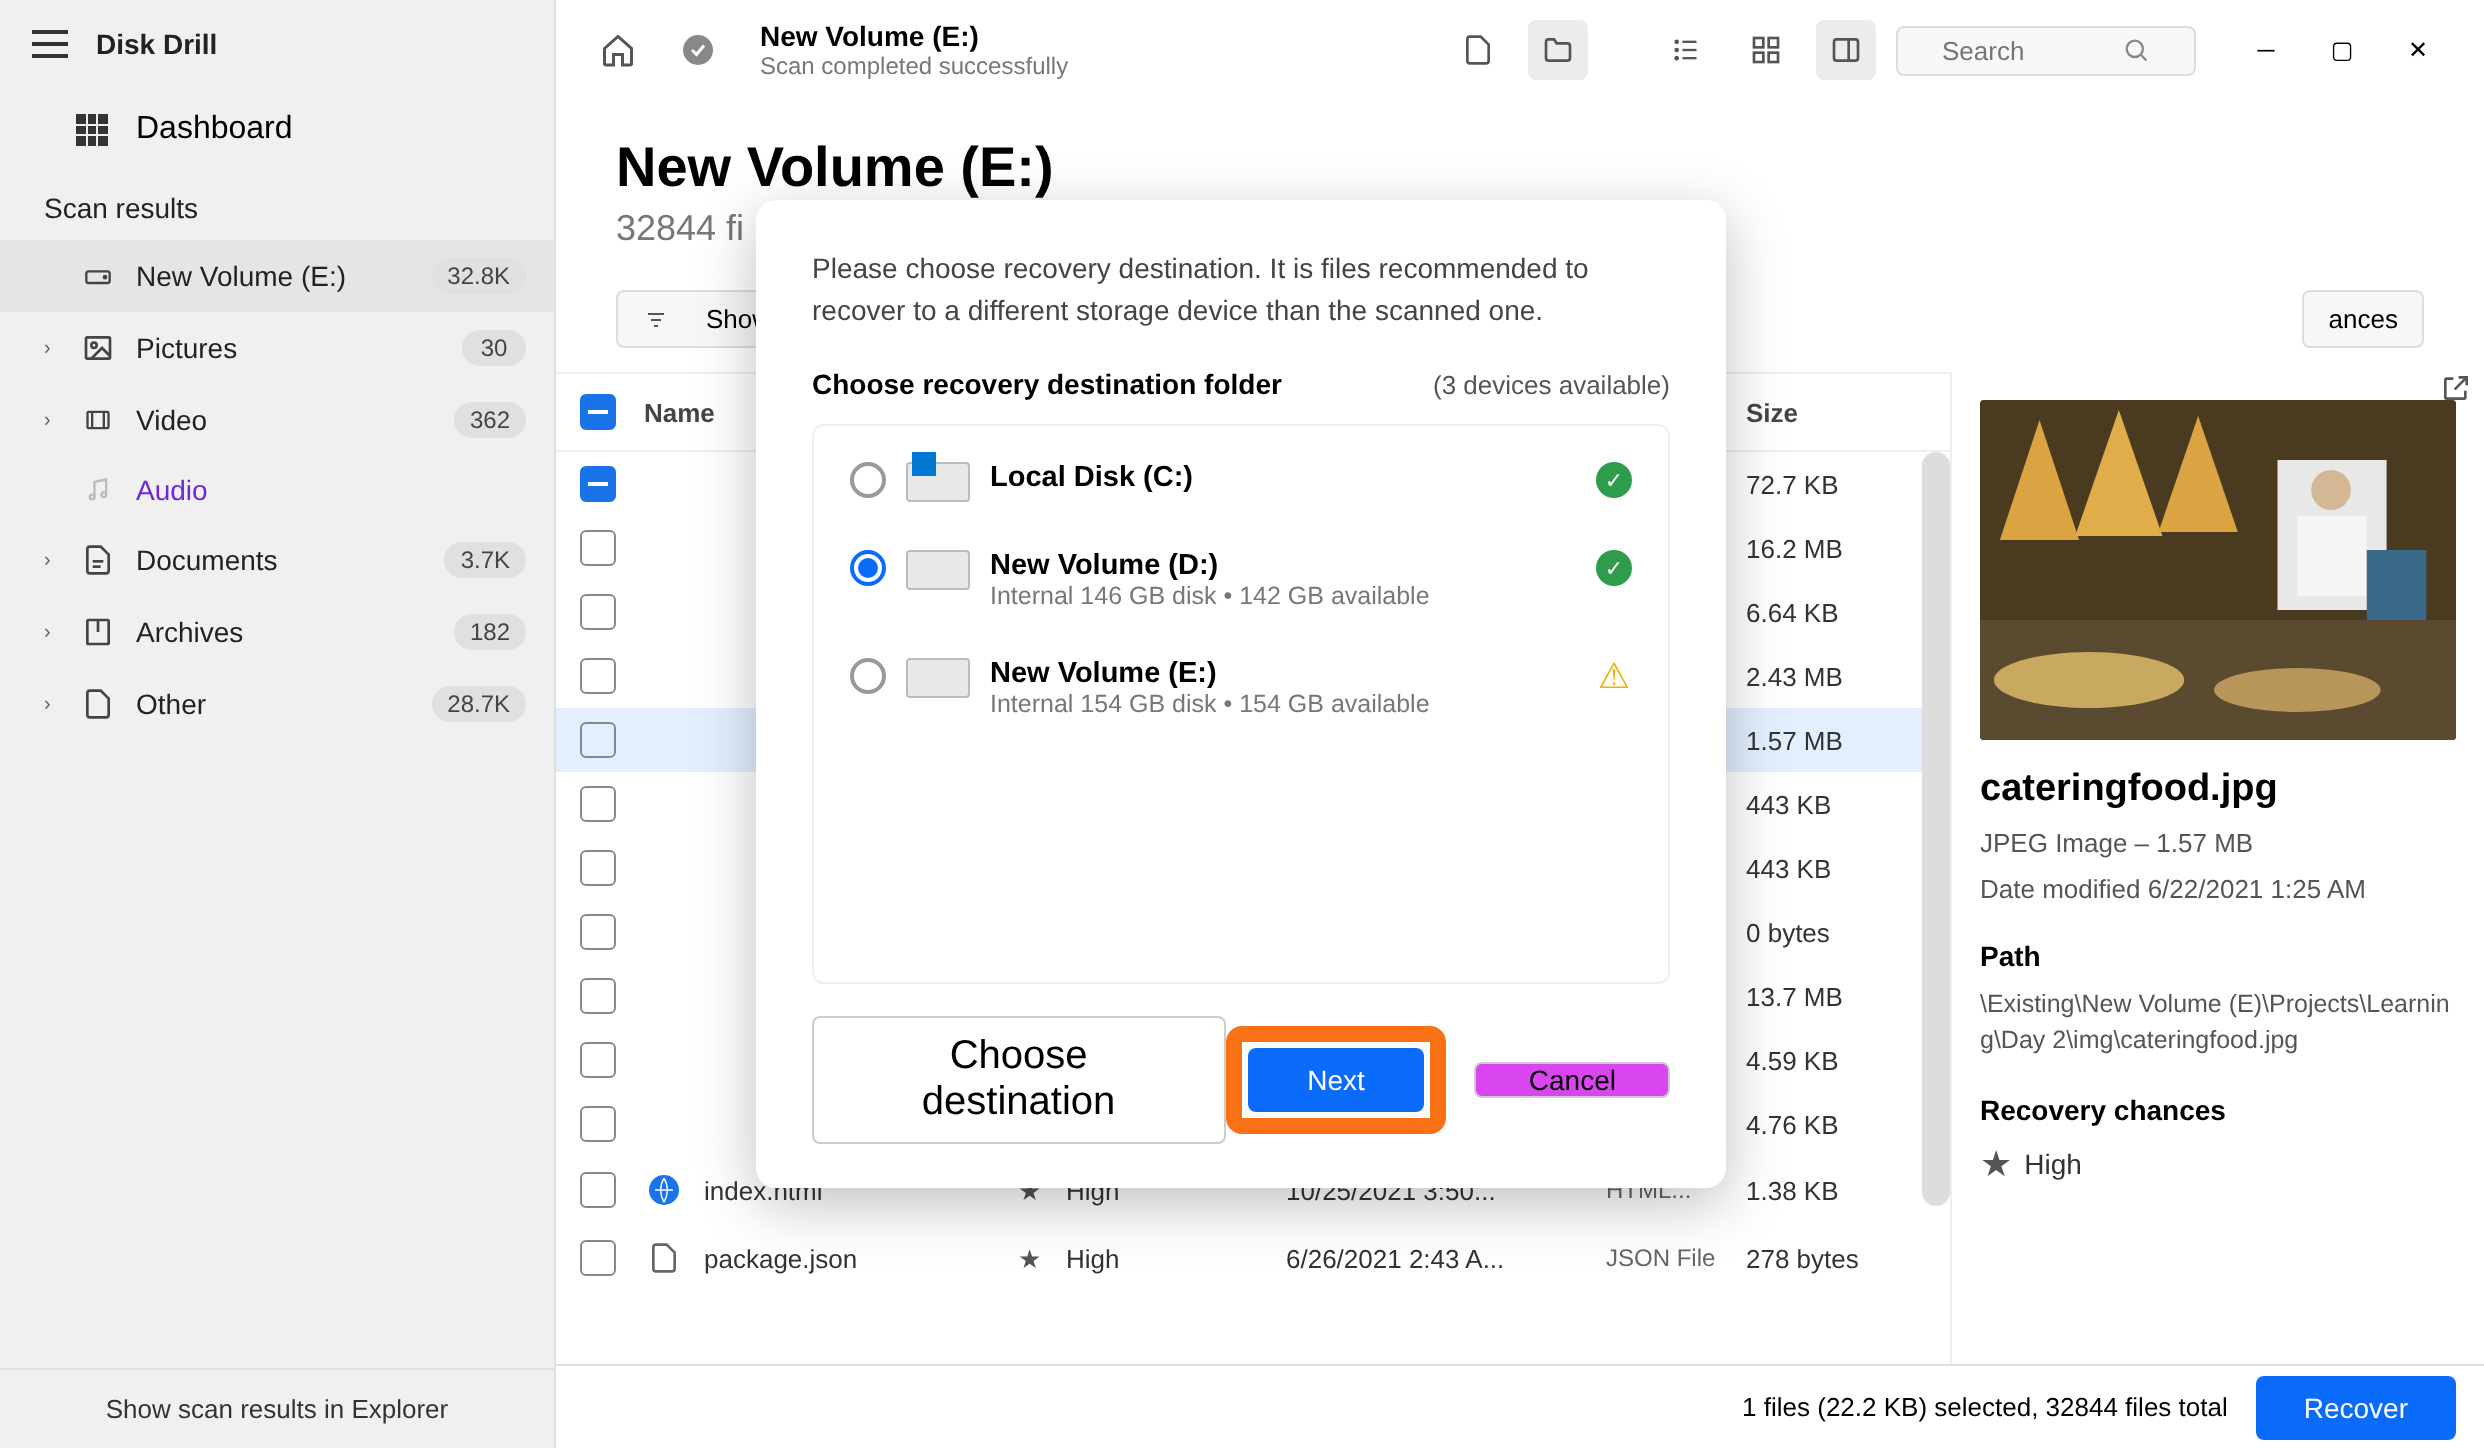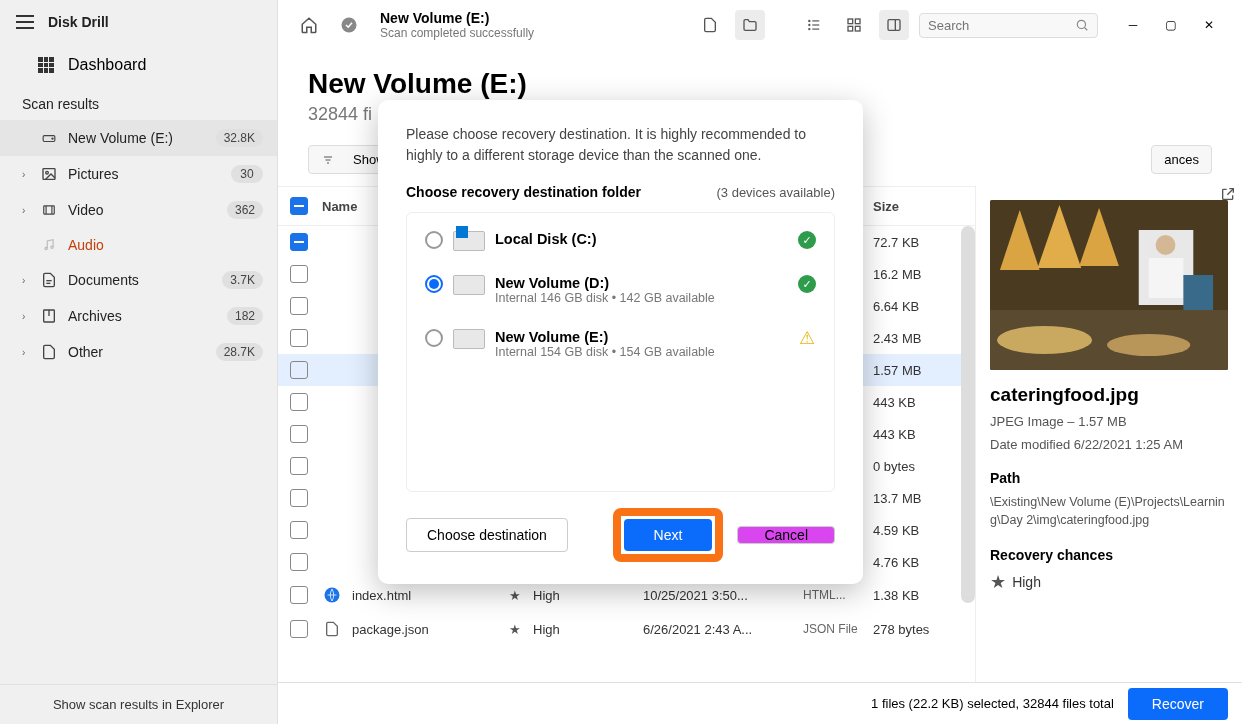--- a/index.html
+++ b/index.html
@@ -13,34 +13,34 @@
 .app-title { font-weight: 600; font-size: 14px; color: #222; }
 .dashboard-row { display: flex; align-items: center; padding: 12px 16px 12px 38px; gap: 14px; cursor: pointer; }
 .grid-icon { width: 16px; height: 16px; display: grid; grid-template-columns: 1fr 1fr 1fr; grid-template-rows: 1fr 1fr 1fr; gap: 1px; }
 .grid-icon span { background: #333; }
 .scan-results-label { padding: 10px 16px 8px 22px; font-size: 14px; color: #222; }
 .sidebar-item { display: flex; align-items: center; padding: 9px 14px 9px 22px; gap: 10px; cursor: pointer; }
 .sidebar-item.active { background: #e5e5e5; }
 .sidebar-item .chev { width: 8px; font-size: 10px; color: #666; }
 .sidebar-item .si-icon { width: 18px; height: 16px; display: flex; align-items: center; justify-content: center; }
 .sidebar-item .label { flex: 1; font-size: 14px; color: #222; }
-.sidebar-item.muted .label { color: #c2410c; }
+.sidebar-item.muted .label { color: #6d28d9; }
 .badge { background: #e0e0e0; border-radius: 10px; padding: 2px 8px; font-size: 12px; color: #444; min-width: 32px; text-align: center; }
 .sidebar-footer { margin-top: auto; padding: 12px; border-top: 1px solid #e0e0e0; text-align: center; font-size: 13px; color: #333; cursor: pointer; }
 
 
 .main { position: absolute; left: 278px; top: 0; right: 0; height: 724px; background: #fff; display: flex; flex-direction: column; }
 .toolbar { display: flex; align-items: center; padding: 8px 16px; gap: 10px; height: 50px; }
 .tool-icon { width: 30px; height: 30px; display: flex; align-items: center; justify-content: center; border-radius: 4px; cursor: pointer; color: #555; font-size: 16px; }
 .tool-icon.active-toggle { background: #ececec; }
 .breadcrumb-area { display: flex; flex-direction: column; margin-left: 6px; flex: 0 0 auto; }
 .breadcrumb-title { font-weight: 600; font-size: 14px; }
 .breadcrumb-sub { font-size: 12px; color: #777; }
 .toolbar-spacer { flex: 1; }
-.search-box { display: flex; align-items: center; border: 1px solid #ddd; background: #f8f8f8; border-radius: 4px; padding: 4px 8px; width: 179px; gap: 8px; }
+.search-box { display: flex; align-items: center; border: 1px solid #ddd; background: #f8f8f8; border-radius: 4px; padding: 4px 22px; width: 150px; gap: 8px; }
 .search-box input { border: none; background: transparent; outline: none; font-size: 13px; flex: 1; width: 100%; }
 .win-controls { display: flex; gap: 4px; margin-left: 8px; }
 .win-btn { width: 34px; height: 28px; display: flex; align-items: center; justify-content: center; cursor: pointer; font-size: 12px; }
 
 .page-title { padding: 18px 30px 2px; font-size: 28px; font-weight: 700; }
 .page-subtitle { padding: 2px 30px 14px; font-size: 18px; color: #777; }
 
 .filter-bar { display: flex; align-items: center; gap: 10px; padding: 6px 30px 12px; }
 .pill { border: 1px solid #ddd; background: #f7f7f7; border-radius: 4px; padding: 6px 12px; font-size: 13px; display: flex; align-items: center; gap: 18px; cursor: pointer; }
 
@@ -93,21 +93,21 @@
 .radio.selected::after { content: ''; width: 10px; height: 10px; background: #0b6bfb; border-radius: 50%; }
 .disk-icon { width: 32px; height: 20px; background: #e8e8e8; border: 1px solid #bbb; border-radius: 2px; position: relative; }
 .disk-icon.win::after { content: ''; position: absolute; top: -6px; left: 2px; width: 12px; height: 12px; background: #0078d4; }
 .dest-info { flex: 1; }
 .dest-name { font-size: 14.5px; font-weight: 600; }
 .dest-detail { font-size: 12.5px; color: #777; }
 .status-icon { width: 18px; height: 18px; border-radius: 50%; display: flex; align-items: center; justify-content: center; font-size: 11px; color: #fff; }
 .status-ok { background: #2e9c4b; }
 .status-warn { background: none; color: #eab308; font-size: 18px; }
 .modal-buttons { display: flex; justify-content: space-between; align-items: center; }
-.btn-outline { border: 1px solid #ccc; background: #fff; padding: 8px 20px; border-radius: 4px; font-size: 14px; cursor: pointer; }
+.btn-outline { border: 1px solid #ccc; background: #fff; padding: 8px 20px; border-radius: 4px; font-size: 20px; cursor: pointer; }
 .btn-cancel { border: 1px solid #ccc; background: #d946ef; padding: 0 26px; border-radius: 4px; font-size: 14px; cursor: pointer; }
 .btn-next-wrap { border: 8px solid #f97316; border-radius: 8px; padding: 3px; display: inline-block; }
 .btn-next { background: #0b6bfb; color: #fff; border: none; padding: 8px 30px; border-radius: 4px; font-size: 14px; cursor: pointer; }
 .modal-right-group { display: flex; gap: 14px; align-items: center; }
 
 svg { display: block; }
 </style>
 </head>
 <body>
 
@@ -448,21 +448,21 @@
   </div>
 </div>
 
 <div class="footer">
   <div>1 files (22.2 KB) selected, 32844 files total</div>
   <button class="recover-btn">Recover</button>
 </div>
 
 <div class="overlay">
   <div class="modal">
-    <p class="desc">Please choose recovery destination. It is highly recommended to highly to a different storage device than the scanned one.</p>
+    <p class="desc">Please choose recovery destination. It is files recommended to recover to a different storage device than the scanned one.</p>
     <div class="dest-header">
       <div class="dest-label">Choose recovery destination folder</div>
       <div class="dest-count">(3 devices available)</div>
     </div>
     <div class="dest-list" id="dest-list">
         <div class="dest-item">
           <div class="radio "></div>
     <div class="disk-icon win"></div>
     <div class="dest-info">
             <div class="dest-name">Local Disk (C:)</div>

